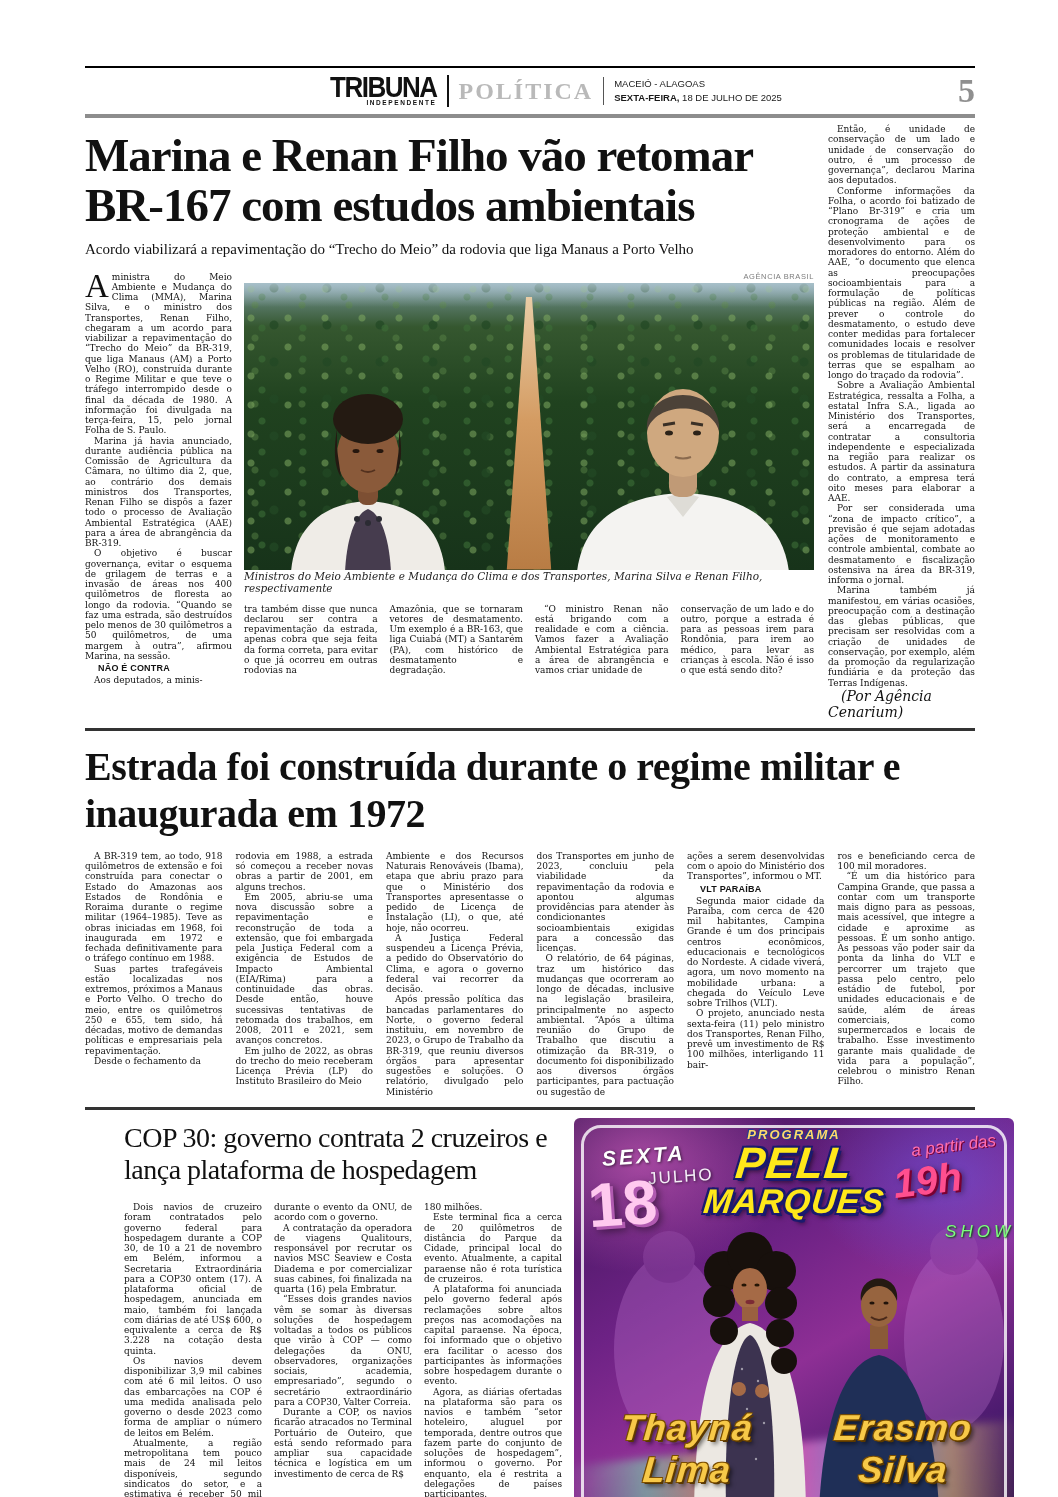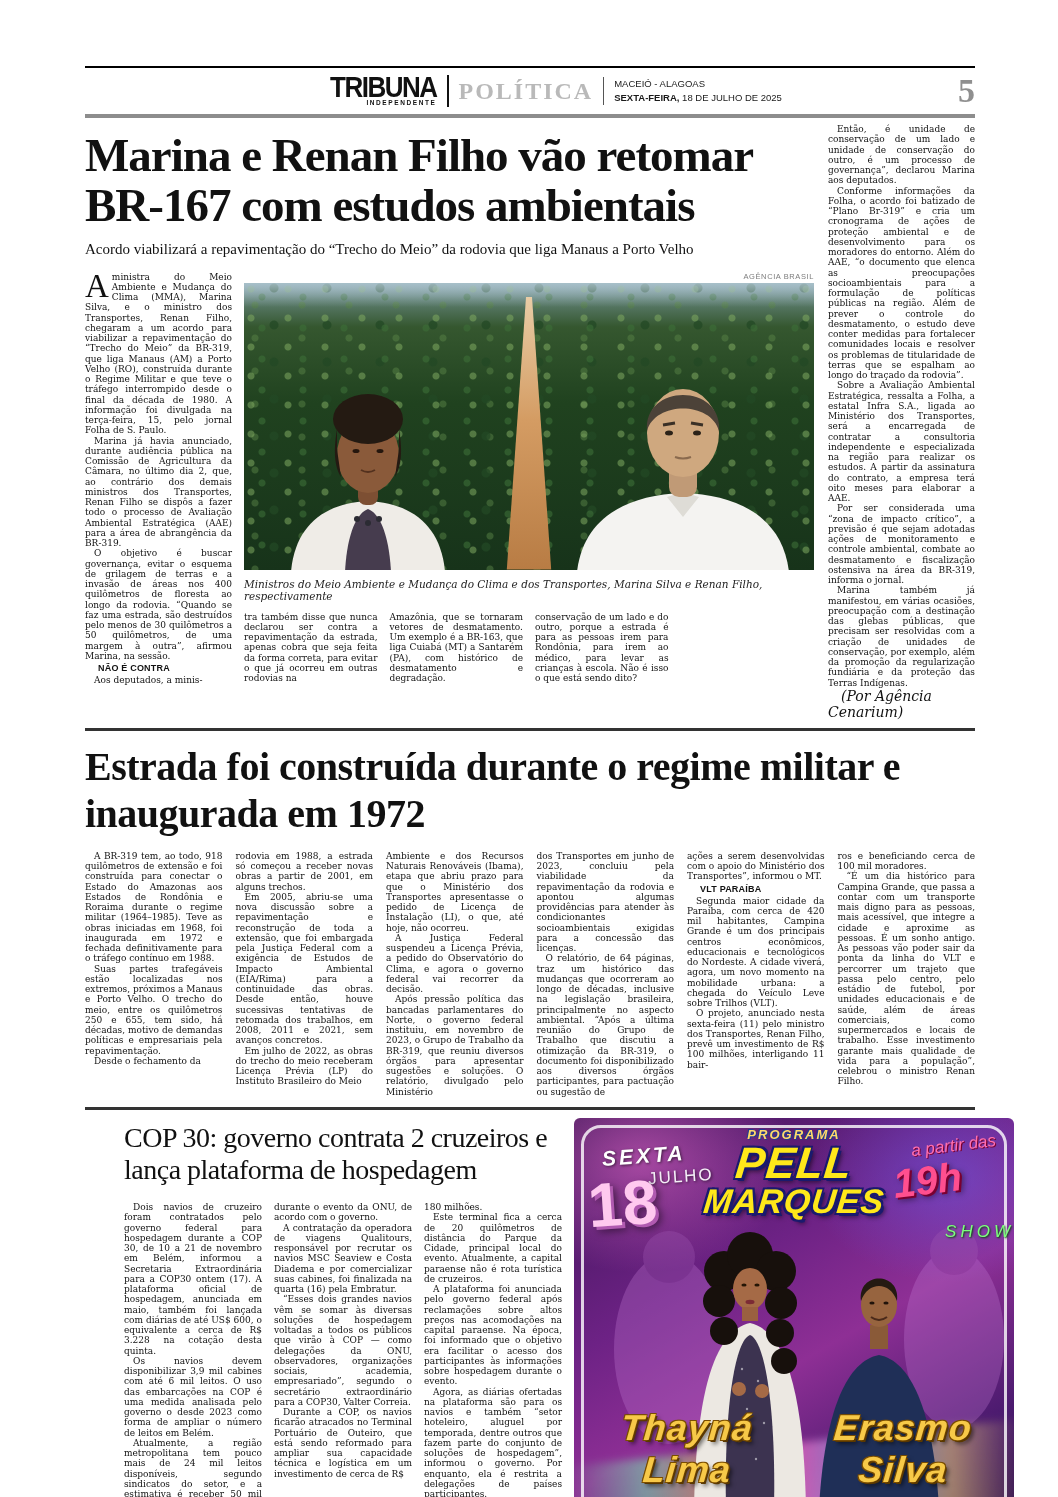--- a/index.html
+++ b/index.html
@@ -43,21 +43,21 @@
        linear-gradient(180deg,#86a0ad 0,#5f7f72 16px,#35572f 44px,#20421f 120px,#17331a 100%);
      background-size:37px 29px,41px 31px,53px 37px,47px 33px,100% 100%;}
   .photo-haze{position:absolute;top:0;left:0;right:0;height:24px;
               background:linear-gradient(180deg,rgba(173,197,206,.85),rgba(173,197,206,0));}
   .road{position:absolute;left:50%;top:14px;bottom:0;width:74px;transform:translateX(-50%);
         clip-path:polygon(46% 0,54% 0,80% 100%,20% 100%);
         background:linear-gradient(180deg,#e9cda6 0%,#d49c63 45%,#b87c44 100%);}
   .portrait{position:absolute;bottom:-2px;}
   .portrait.marina{left:5%;width:190px;height:205px;}
   .portrait.renan{right:2%;width:240px;height:225px;}
-  .caption{font-size:10.5px;font-style:italic;margin:8px 0 10px;color:#222;}
+  .caption{font-size:10.5px;font-style:italic;margin:0 0 10px;color:#222;}
   .under{display:grid;grid-template-columns:repeat(4,1fr);gap:12px;min-height:86px;}
   
   p.body{font-size:9px;line-height:1.14;text-align:justify;margin:0;text-indent:9px;}
   p.body.ni{text-indent:0;}
   .dropcap{float:left;font-family:"Liberation Serif",serif;font-size:33px;line-height:26px;
            padding:1px 3px 0 0;}
   .minihead{font-family:"Liberation Sans",sans-serif;font-weight:bold;font-size:9px;
             margin:2px 0 2px 13px;letter-spacing:.2px;}
   .byline{font-size:14px;font-style:italic;margin:0;text-indent:13px;}
   .rule-heavy{height:3px;background:#333;margin:8px 0 0;}
@@ -199,20 +199,23 @@
           <div class="caption">Ministros do Meio Ambiente e Mudança do Clima e dos Transportes, Marina Silva e Renan Filho, respectivamente</div>
 
           <div class="under">
             <div>
               <p class="body ni">tra também disse que nunca declarou ser contra a repavimentação da estrada, apenas cobra que seja feita da forma correta, para evitar o que já ocorreu em outras rodovias na</p>
             </div>
             <div>
               <p class="body ni">Amazônia, que se tornaram vetores de desmatamento. Um exemplo é a BR-163, que liga Cuiabá (MT) a Santarém (PA), com histórico de desmatamento e degradação.</p>
             </div>
             <div>
+              <p class="body">“O ministro Renan não está brigando com a realidade e com a ciência. Vamos fazer a Avaliação Ambiental Estratégica para a área de abrangência e vamos criar unidade de</p>
+            </div>
+            <div>
               <p class="body ni">conservação de um lado e do outro, porque a estrada é para as pessoas irem para Rondônia, para irem ao médico, para levar as crianças à escola. Não é isso o que está sendo dito?</p>
             </div>
           </div>
         </div>
       </div>
     </div>
 
     <aside class="a1-aside">
       <p class="body">Então, é unidade de conservação de um lado e unidade de conservação do outro, é um processo de governança”, declarou Marina aos deputados.</p>
       <p class="body">Conforme informações da Folha, o acordo foi batizado de “Plano Br-319” e cria um cronograma de ações de proteção ambiental e de desenvolvimento para os moradores do entorno. Além do AAE, “o documento que elenca as preocupações socioambientais para a formulação de políticas públicas na região. Além de prever o controle do desmatamento, o estudo deve conter medidas para fortalecer comunidades locais e resolver os problemas de titularidade de terras que se espalham ao longo do traçado da rodovia”.</p>

